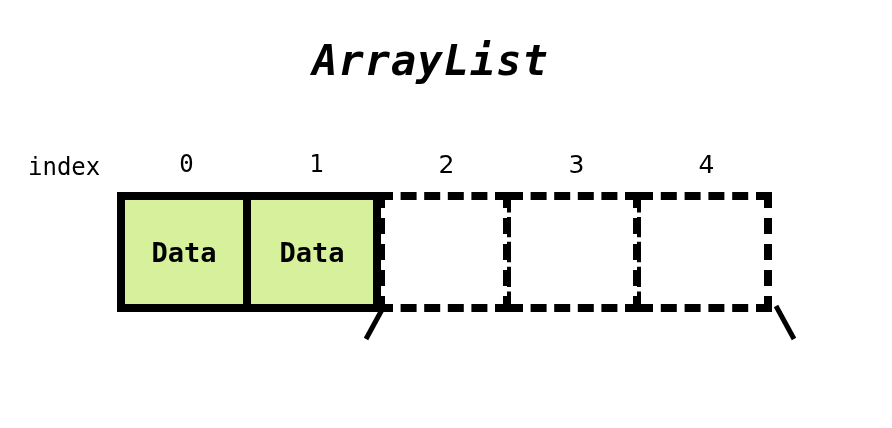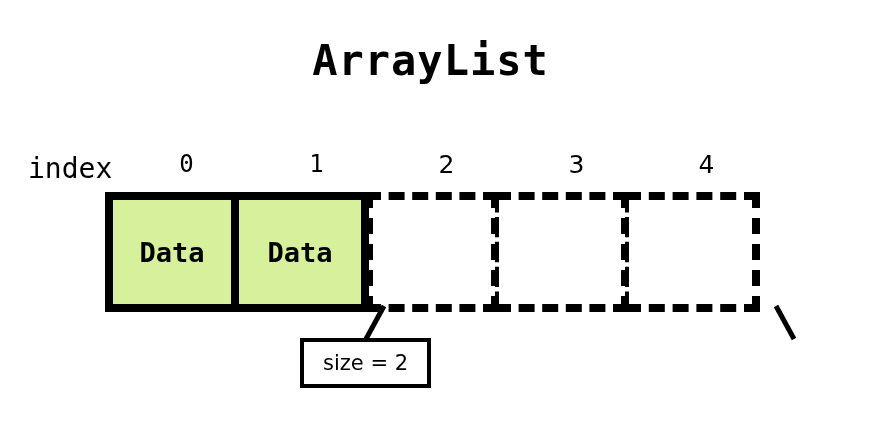--- a/index.html
+++ b/index.html
@@ -21,32 +21,33 @@
   
   #title {
     position: absolute;
     left: 0;
     top: 40px;
     width: 861px;
     text-align: center;
     font-family: "DejaVu Sans Mono", monospace;
     font-size: 42px;
     font-weight: bold;
+    font-style: italic;
     color: #000000;
     letter-spacing: 1px;
     line-height: 1;
   }
 
   
   #index-label {
     position: absolute;
     left: 28px;
     top: 155px;
     font-family: "DejaVu Sans Mono", monospace;
-    font-size: 28px;
+    font-size: 24px;
     color: #000000;
     line-height: 1;
   }
   .index-number {
     position: absolute;
     top: 152px;
     width: 131px;
     text-align: center;
     font-family: "DejaVu Sans Mono", monospace;
     font-size: 24px;
@@ -54,21 +55,21 @@
     line-height: 1;
   }
   .index-number.sans {
     font-family: "DejaVu Sans", sans-serif;
     font-size: 25px;
   }
 
   
   #array {
     position: absolute;
-    left: 105px;
+    left: 117px;
     top: 192px;
     width: 655px;
     height: 120px;
   }
   .cell {
     position: absolute;
     top: 0;
     height: 120px;
     box-sizing: border-box;
   }
@@ -174,16 +175,15 @@
       <div class="cell-text"></div>
     </div>
 
   </div>
 
   <svg class="leader" viewBox="0 0 892 428" xmlns="http://www.w3.org/2000/svg">
     <line x1="384" y1="306" x2="366" y2="339" stroke="#000000" stroke-width="5"></line>
     <line x1="776" y1="306" x2="794" y2="339" stroke="#000000" stroke-width="5"></line>
   </svg>
 
-  <div class="callout" id="callout-size">size = 2</div>
 
 
 </div>
 
 </body></html>

